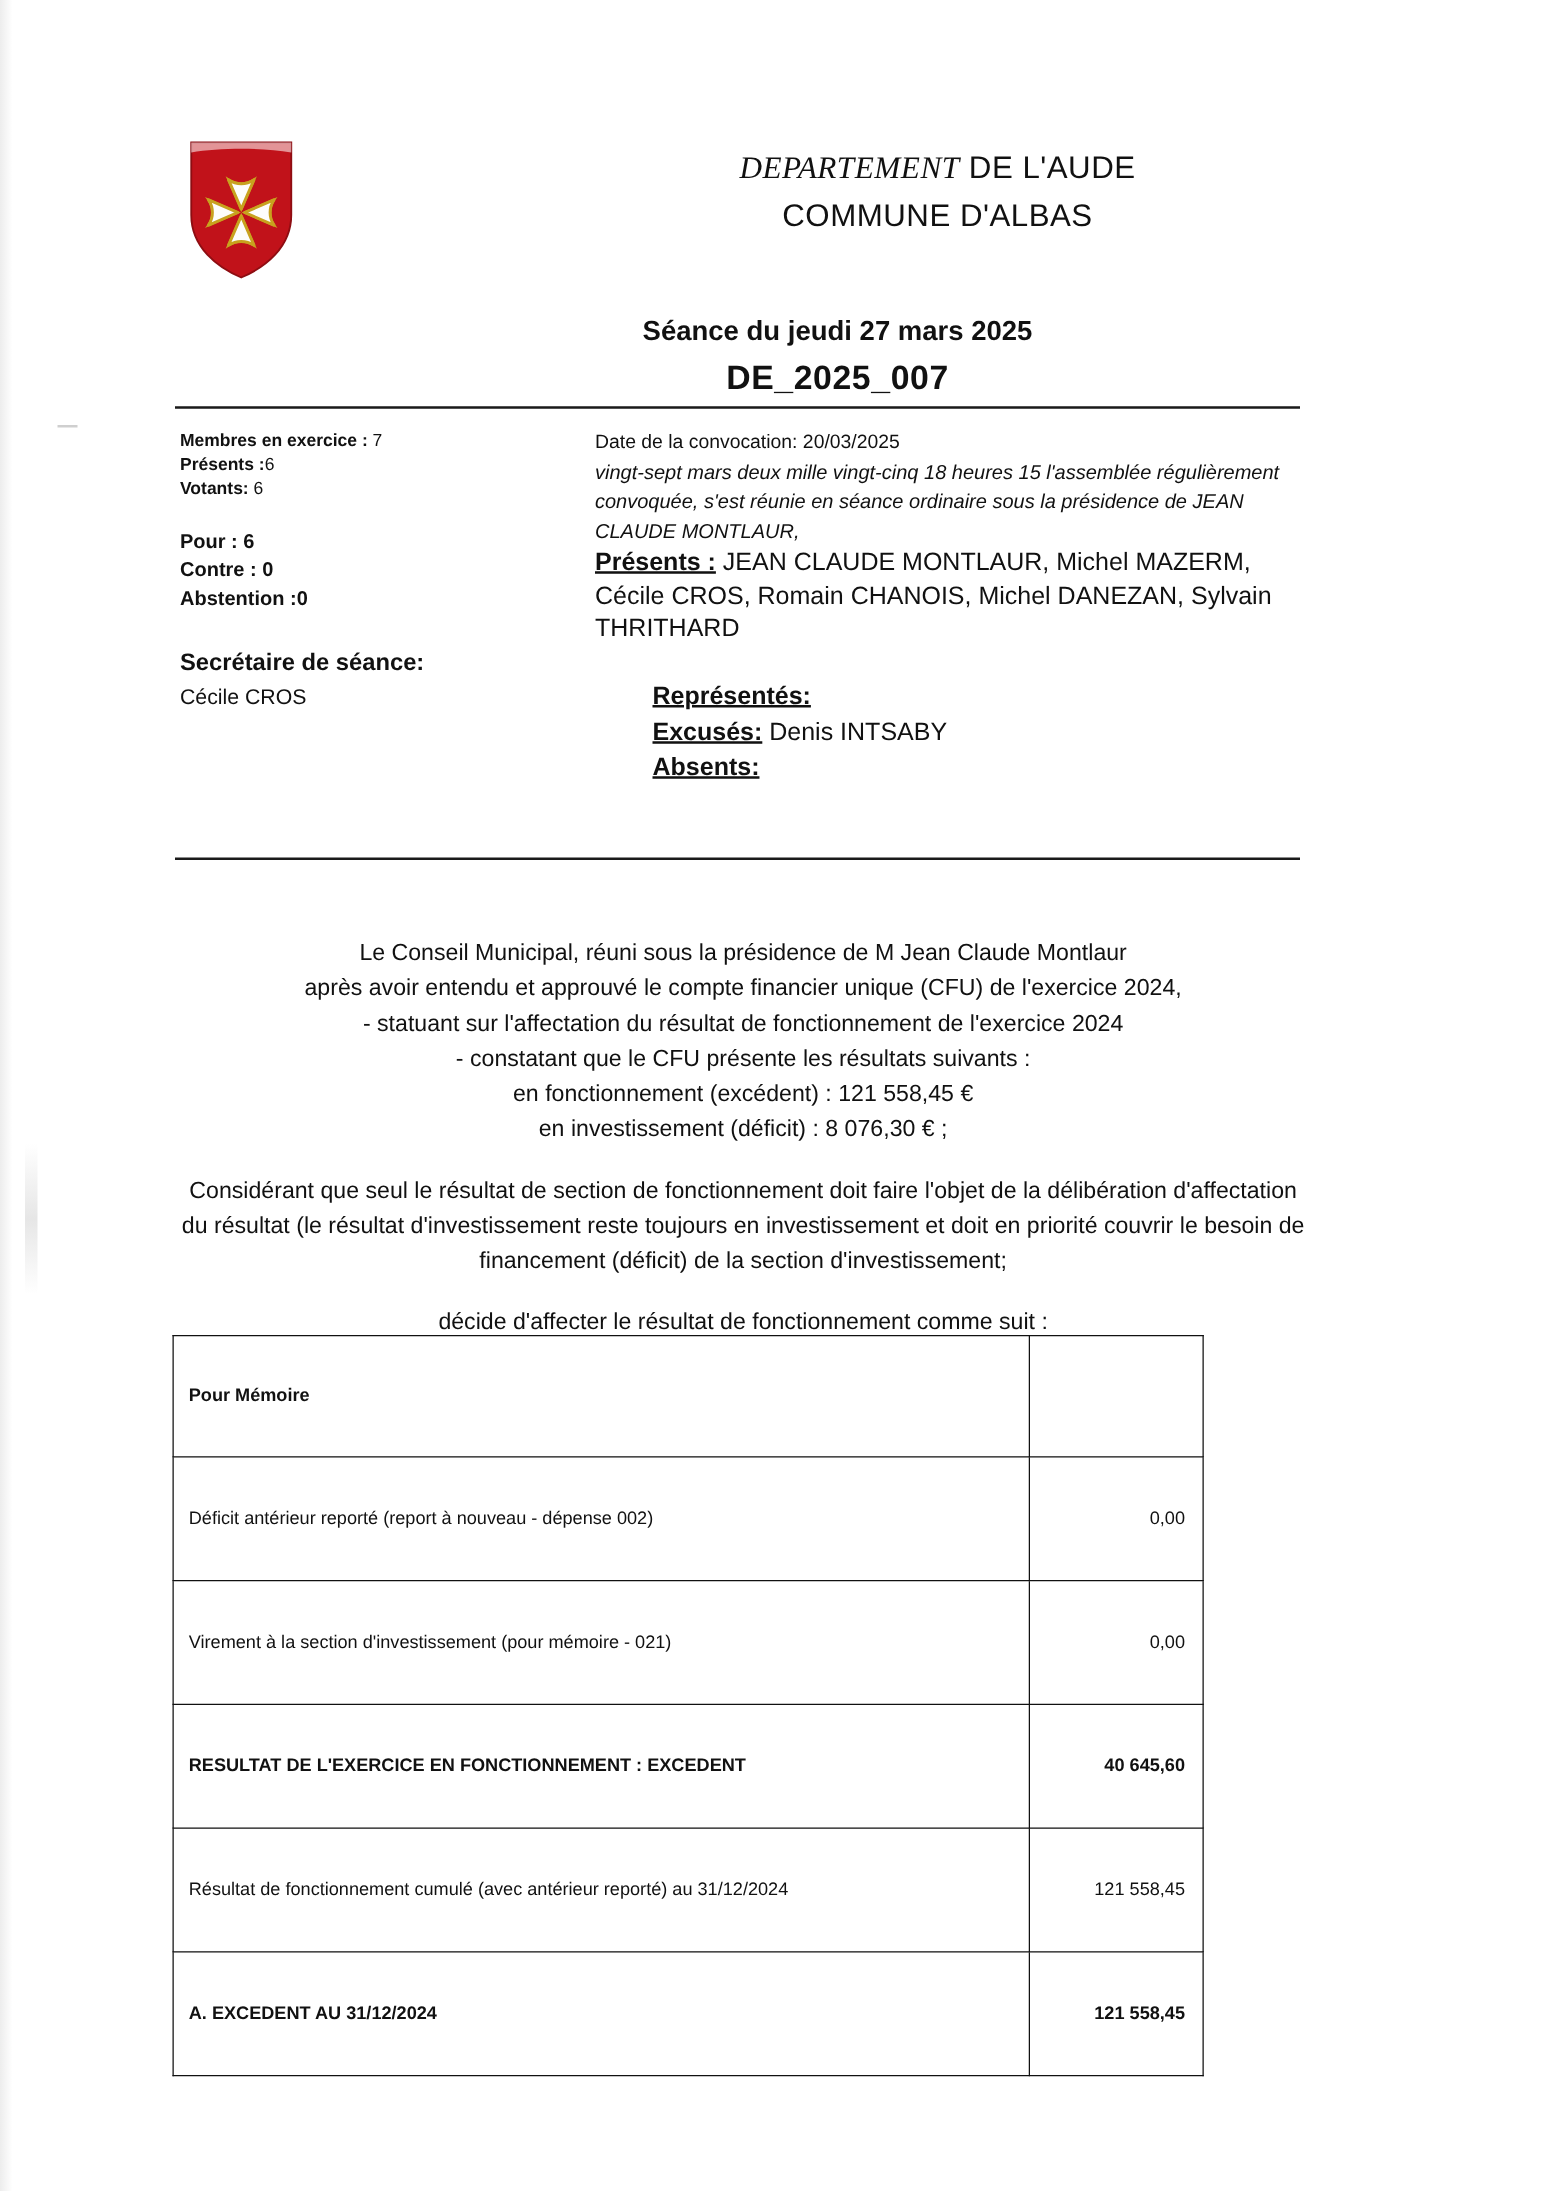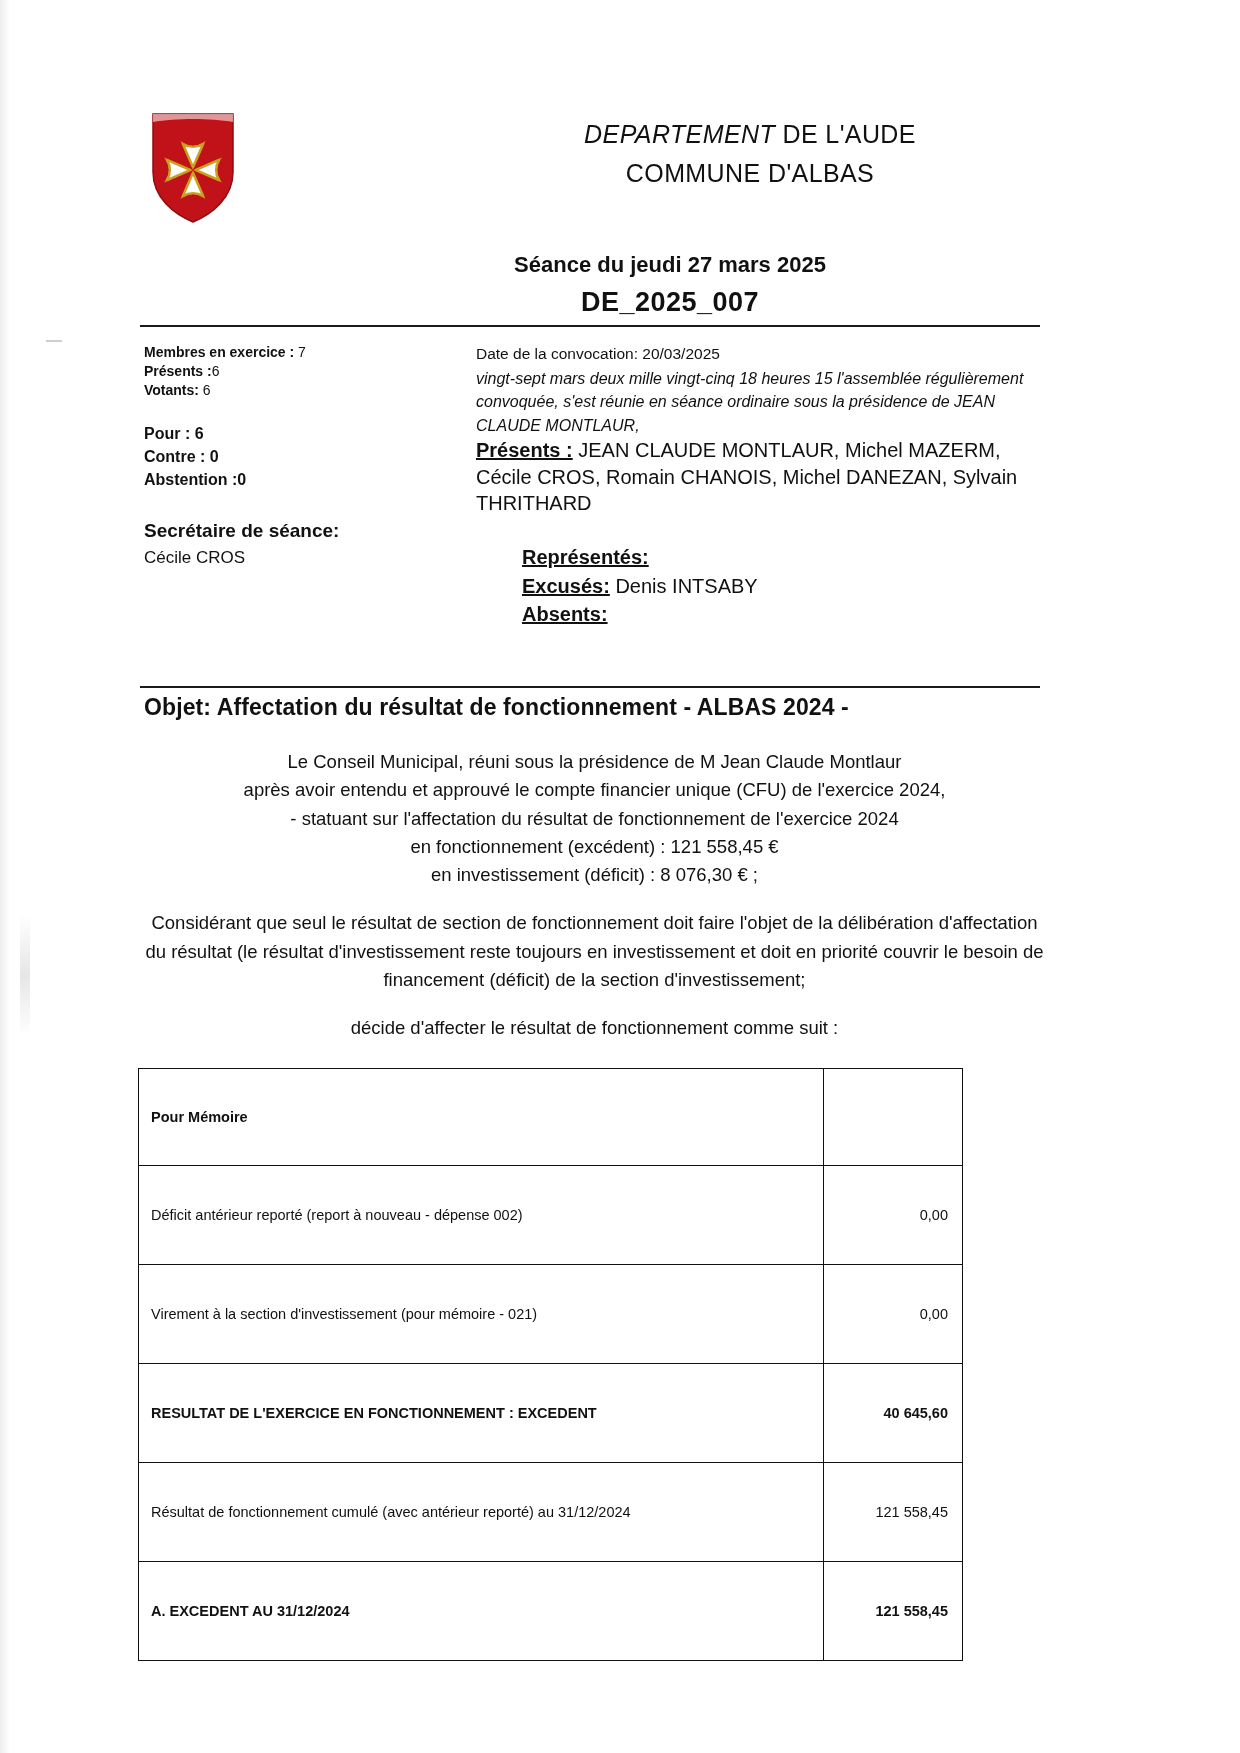--- a/index.html
+++ b/index.html
@@ -62,20 +62,21 @@
     width: 620px;
     text-align: center;
   }
   .org-line1 {
     font-size: 25px;
     letter-spacing: .4px;
     white-space: nowrap;
   }
   .org-line1 .it {
     font-style: italic;
+    font-family: Liberation Serif, serif;
   }
   .org-line2 {
     font-size: 25px;
     margin-top: 10px;
     letter-spacing: .4px;
     white-space: nowrap;
   }
 
   .seance-block {
     position: absolute;
@@ -321,27 +322,27 @@
     </div>
 
     <div class="rep-block">
       <div><span class="u-bold">Représentés:</span></div>
       <div><span class="u-bold">Excusés:</span><span> Denis INTSABY</span></div>
       <div><span class="u-bold">Absents:</span></div>
     </div>
   </div>
 
   <div class="rule rule-objet-top"></div>
-  <div class="objet">Objet: Affectation du résultat de fonctionnement - ALBAS 2024 -</div>
 
   <div class="body-text">
     <div class="para-block">
       <p> Le Conseil Municipal, réuni sous la présidence de M Jean Claude Montlaur</p>
       <p>après avoir entendu et approuvé le compte financier unique (CFU) de l'exercice 2024,</p>
       <p>- statuant sur l'affectation du résultat de fonctionnement de l'exercice 2024</p>
+      <p>- constatant que le CFU présente les résultats suivants :</p>
       <p><span>en fonctionnement (excédent) : </span><b>121 558,45 €</b></p>
       <p><span>en investissement (déficit) : </span><b>8 076,30 €</b><span> ;</span></p>
     </div>
 
     <div class="gap"></div>
 
     <p>Considérant que seul le résultat de section de fonctionnement doit faire l'objet de la délibération d'affectation du résultat (le résultat d'investissement reste toujours en investissement et doit en priorité couvrir le besoin de financement (déficit) de la section d'investissement;</p>
 
     <div class="gap"></div>
 

